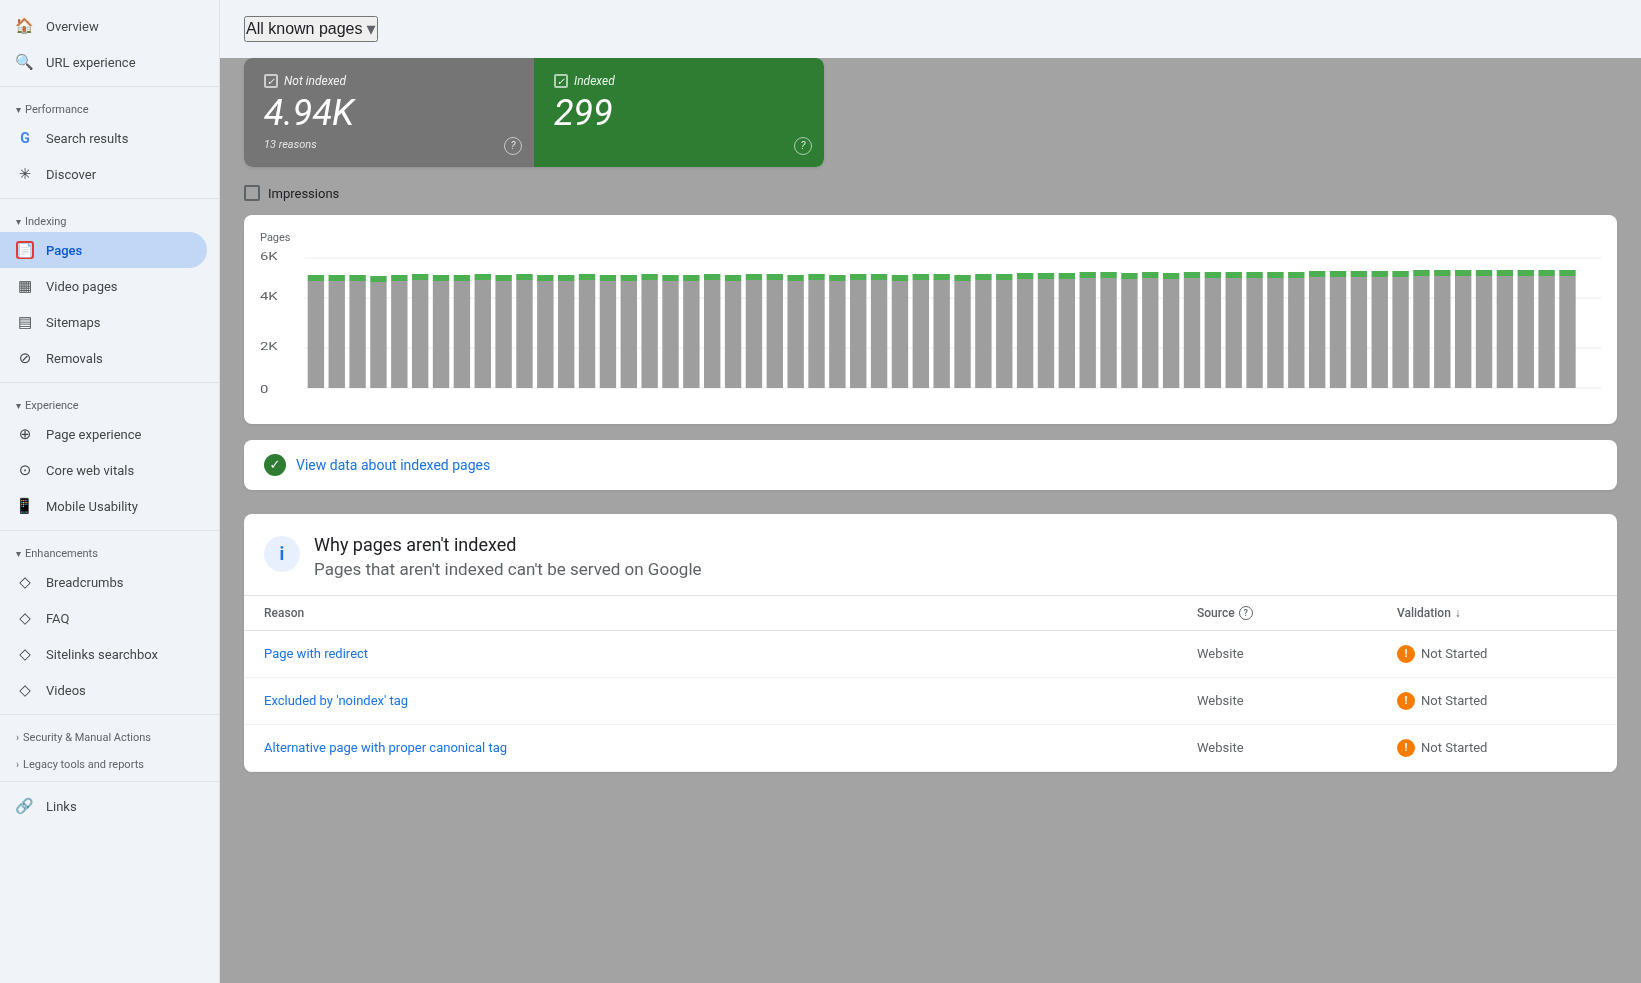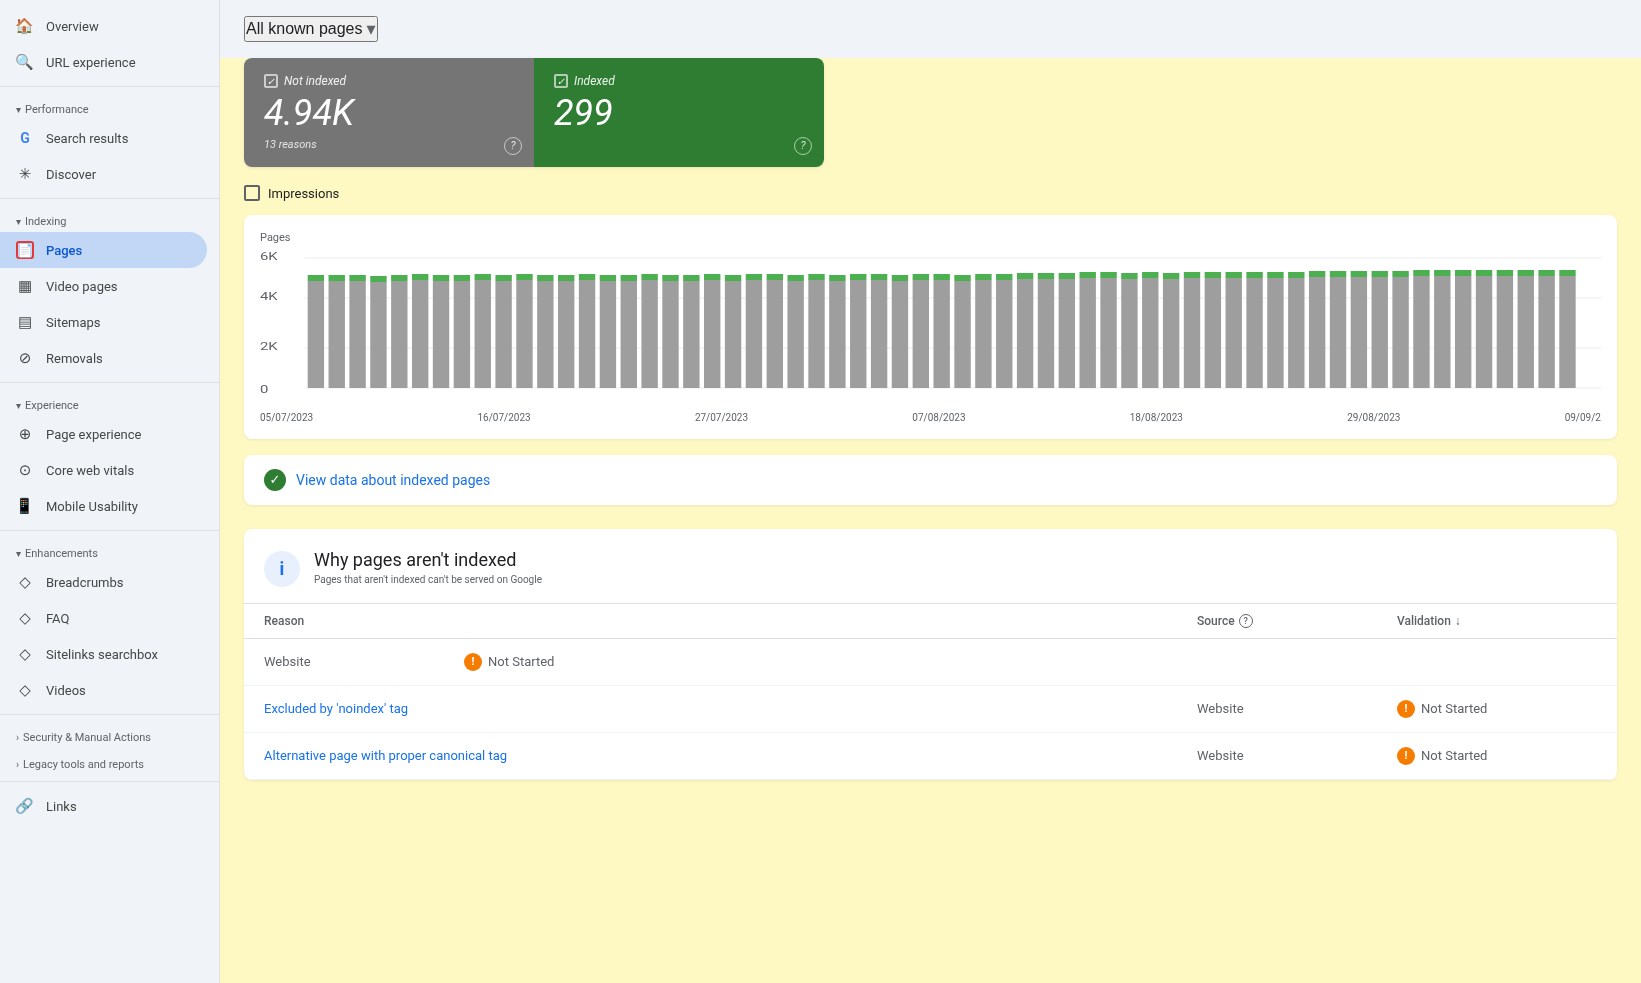--- a/index.html
+++ b/index.html
@@ -70,21 +70,21 @@
       justify-content: center;
       flex-shrink: 0;
       font-size: 15px;
     }
 
     
     .main {
       flex: 1;
       overflow-y: auto;
       padding: 0;
-      background: #fef9c3;
+      background: #a3a3a3;
     }
 
     
     .header {
       display: flex;
       align-items: center;
       padding: 16px 24px;
       background: #f0f4f9;
       gap: 8px;
     }
@@ -291,21 +291,21 @@
       flex-shrink: 0;
       margin-top: 2px;
     }
     .section-title {
       font-size: 18px;
       font-weight: 400;
       color: #202124;
       margin-bottom: 4px;
     }
     .section-subtitle {
-      font-size: 10px;
+      font-size: 17px;
       color: #5f6368;
     }
     .table-header {
       display: flex;
       align-items: center;
       padding: 10px 20px;
       border-bottom: 1px solid #e0e0e0;
       font-size: 12px;
       color: #5f6368;
       font-weight: 500;
@@ -721,29 +721,20 @@
             <rect x="844" y="22" width="11" height="6" fill="#4caf50"></rect>
 
             <rect x="858" y="28" width="11" height="112" fill="#9e9e9e"></rect>
             <rect x="858" y="22" width="11" height="6" fill="#4caf50"></rect>
 
             <rect x="872" y="28" width="11" height="112" fill="#9e9e9e"></rect>
             <rect x="872" y="22" width="11" height="6" fill="#4caf50"></rect>
           </g>
         </svg>
       </div>
-      <div class="chart-x-labels">
-        <span class="chart-x-label">05/07/2023</span>
-        <span class="chart-x-label">16/07/2023</span>
-        <span class="chart-x-label">27/07/2023</span>
-        <span class="chart-x-label">07/08/2023</span>
-        <span class="chart-x-label">18/08/2023</span>
-        <span class="chart-x-label">29/08/2023</span>
-        <span class="chart-x-label">09/09/2</span>
-      </div>
     </div>
 
     <div class="view-data-link">
       <div class="view-data-icon">✓</div>
       <span class="view-data-text">View data about indexed pages</span>
     </div>
 
     <div class="not-indexed-section">
       <div class="section-header">
         <div class="info-icon-circle">i</div>
@@ -761,20 +752,21 @@
           <span>Source</span>
           <div class="help-circle">?</div>
         </div>
         <div class="col-validation">
           <span>Validation</span>
           <span class="sort-icon">↓</span>
         </div>
       </div>
 
       <div class="table-row">
+        <div class="col-reason row-reason">Page with redirect</div>
         <div class="col-source row-source">Website</div>
         <div class="col-validation row-validation">
           <div class="validation-warning">!</div>
           <span>Not Started</span>
         </div>
       </div>
 
       <div class="table-row">
         <div class="col-reason row-reason">Excluded by 'noindex' tag</div>
         <div class="col-source row-source">Website</div>

